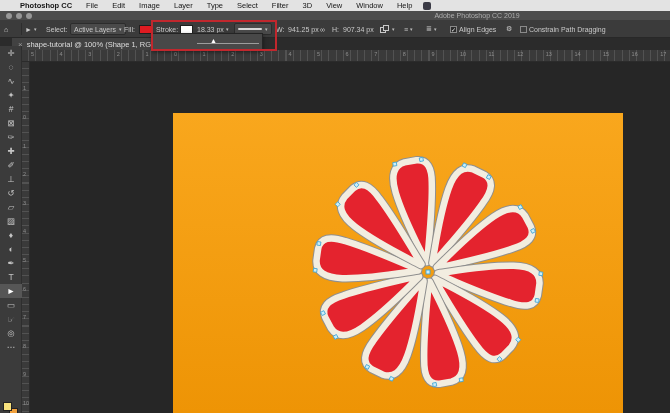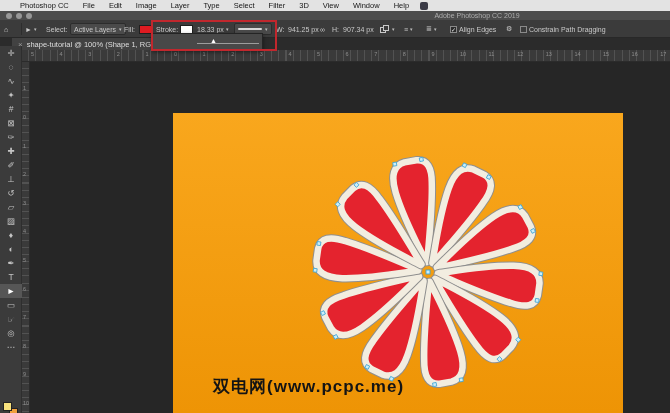--- a/index.html
+++ b/index.html
@@ -6,21 +6,21 @@
   html,body { width:670px; height:413px; overflow:hidden; background:#262626;
     font-family:"Liberation Sans", sans-serif; }
   .abs { position:absolute; }
   #stage { position:relative; width:670px; height:413px; }
 
   
   #menubar { left:0; top:0; width:670px; height:11px; background:#e3e3e3;
     display:flex; align-items:center; gap:0; font-size:7.5px; color:#151515; }
   #menubar .apple { margin:0 9px 0 7px; font-size:8px; }
   #menubar .mitem { padding:0 7px; white-space:nowrap; }
-  #menubar .mitem.bold { font-weight:normal; padding-left:4px; }
+  #menubar .mitem.bold { font-weight:bold; padding-left:4px; }
   #menubar .statusicon { width:8px; height:8px; background:#3b3b46; border-radius:2px; margin-left:4px; }
 
   
   #titlebar { left:0; top:11px; width:670px; height:9px; background:#4c4c4c; }
   .tl { width:6px; height:6px; border-radius:50%; background:#989898; position:absolute; top:1.5px; }
   #titlebar .t { position:absolute; left:477px; top:1px; transform:translateX(-50%);
     font-size:7px; color:#aeaeae; white-space:nowrap; }
 
   
   #optionsbar { left:0; top:20px; width:670px; height:18px; background:#3b3b3b;
@@ -326,21 +326,20 @@
           <rect x="11.2" y="-113.8" width="3.6" height="3.6" fill="#cdeef9" stroke="#3aa5d6" stroke-width="0.8"></rect>
         </g>
         <g transform="translate(255 159) rotate(314)">
           <path d="M 0 -10 C -7 -34 -15 -58 -18 -84 C -20 -102 -15 -111 -4 -112 L 8 -112 C 19 -111 22 -102 19 -86 C 15 -60 7 -34 1 -10 Z" fill="none" stroke="#8f8f8f" stroke-width="8.5" stroke-linejoin="round"></path>
           <path d="M 0 -10 C -7 -34 -15 -58 -18 -84 C -20 -102 -15 -111 -4 -112 L 8 -112 C 19 -111 22 -102 19 -86 C 15 -60 7 -34 1 -10 Z" fill="#e4232e" stroke="#f2ede0" stroke-width="6.5" stroke-linejoin="round"></path>
           <rect x="-15.8" y="-113.8" width="3.6" height="3.6" fill="#cdeef9" stroke="#3aa5d6" stroke-width="0.8"></rect>
           <rect x="11.2" y="-113.8" width="3.6" height="3.6" fill="#cdeef9" stroke="#3aa5d6" stroke-width="0.8"></rect>
         </g>
         <rect x="253" y="157" width="4" height="4" fill="#cdeef9" stroke="#3aa5d6" stroke-width="0.9"></rect>
       </svg>
-    <div id="watermark">双电网(www.pcpc.me)</div>
   </div>
 
   <div id="strokePopup" class="abs">
     <span class="track"></span>
     <span class="handle">▲</span>
   </div>
 
   <div id="highlightBox" class="abs" style="border-color: rgb(193, 39, 45);"></div>
 
 </div>

